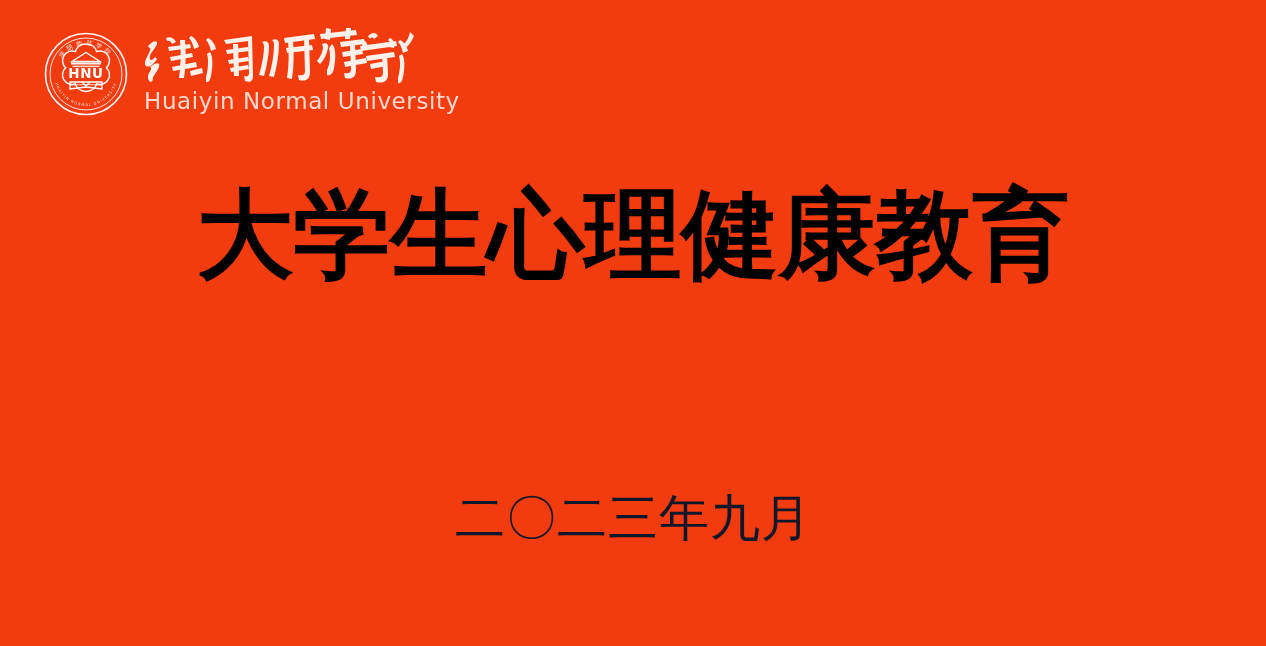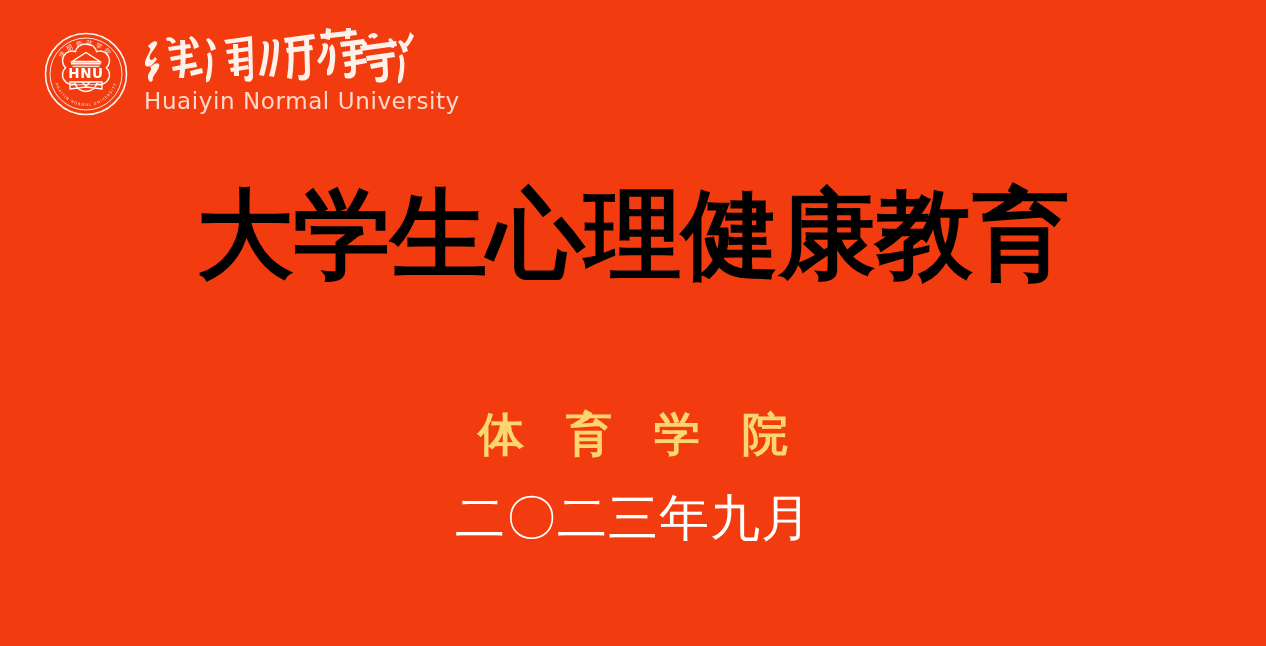--- a/index.html
+++ b/index.html
@@ -97,21 +97,21 @@
   .date-line {
     position: absolute;
     left: 0;
     right: 0;
     top: 490px;
     text-align: center;
     font-family: "DejaVu Sans", "Liberation Sans", sans-serif;
     font-weight: 400;
     font-size: 50px;
     line-height: 1.15;
-    color: #ffffff;
+    color: #0f172a;
     letter-spacing: 1px;
     text-indent: 1px;
     white-space: nowrap;
   }
 </style>
 </head>
 <body>
 
 <div class="slide">
 
@@ -221,17 +221,16 @@
           <path d="M266 6 L270 10 C268 14 266 18 263 21 L260 18 C263 15 265 11 266 6 Z"></path>
         </g>
       </svg>
 
       <div class="brand-en">Huaiyin Normal University</div>
     </div>
   </div>
 
   <div class="main-title">大学生心理健康教育</div>
 
-  <div class="dept-line">体育学院</div>
 
   <div class="date-line">二〇二三年九月</div>
 
 </div>
 
 </body></html>

